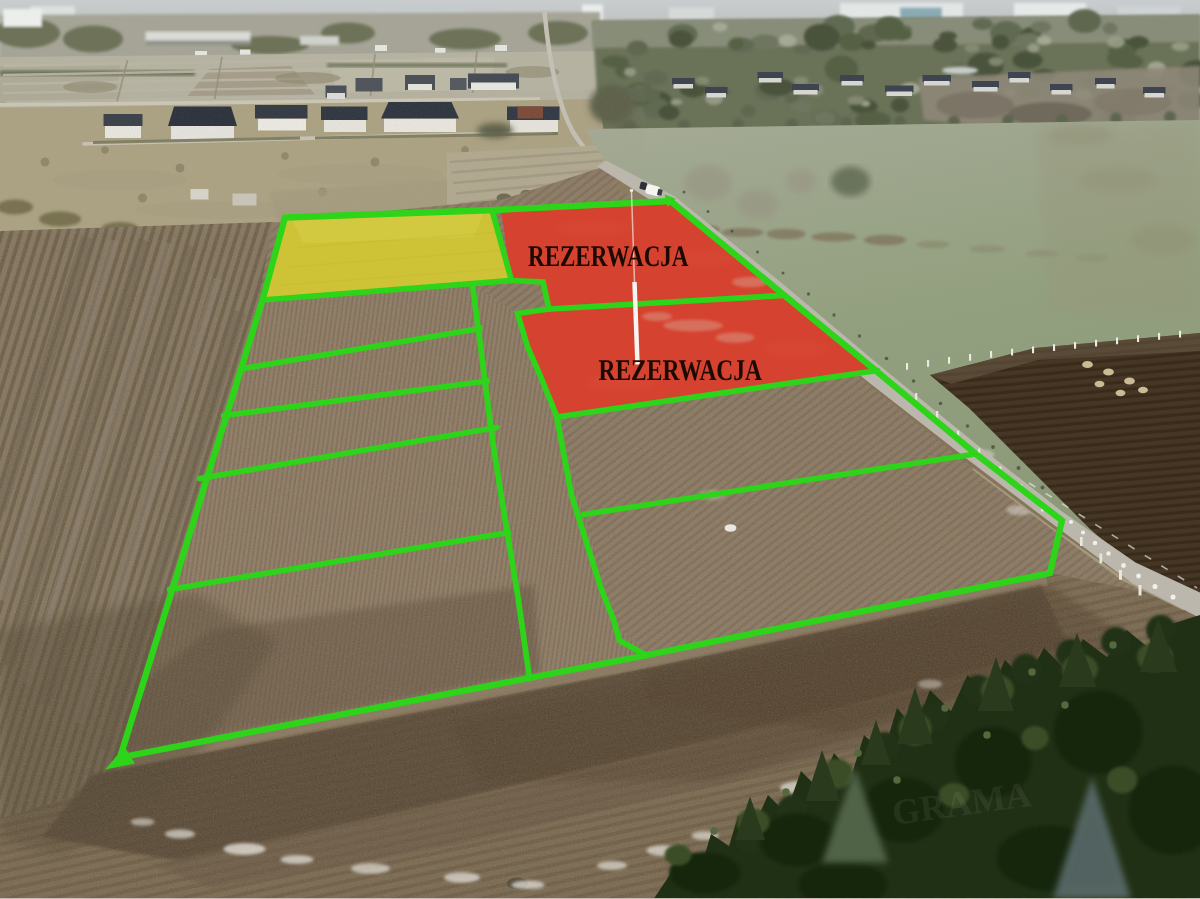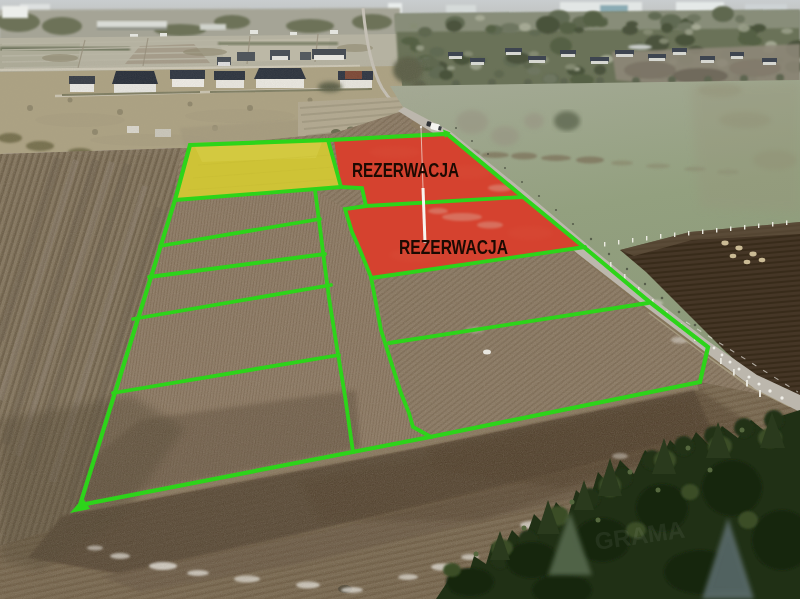--- a/index.html
+++ b/index.html
@@ -1,16 +1,16 @@
 <!DOCTYPE html>
 <html><head>
 <meta charset="utf-8">
 <style>
 html,body{margin:0;padding:0;}
-#wrap{width:800px;height:599px;overflow:hidden;position:relative;font-family:Liberation Sans, sans-serif;}
+#wrap{width:800px;height:599px;overflow:hidden;position:relative;font-family:Liberation Serif, serif;}
 svg{display:block}
 </style>
 </head>
 <body>
 <div id="wrap">
 <svg width="800" height="599" viewBox="0 0 800 599" xmlns="http://www.w3.org/2000/svg">
 <defs>
 <linearGradient id="sky" x1="0" y1="0" x2="0" y2="1">
 <stop offset="0" stop-color="#c9cdcf"></stop>
           <stop offset="1" stop-color="#b2b4ac"></stop>

